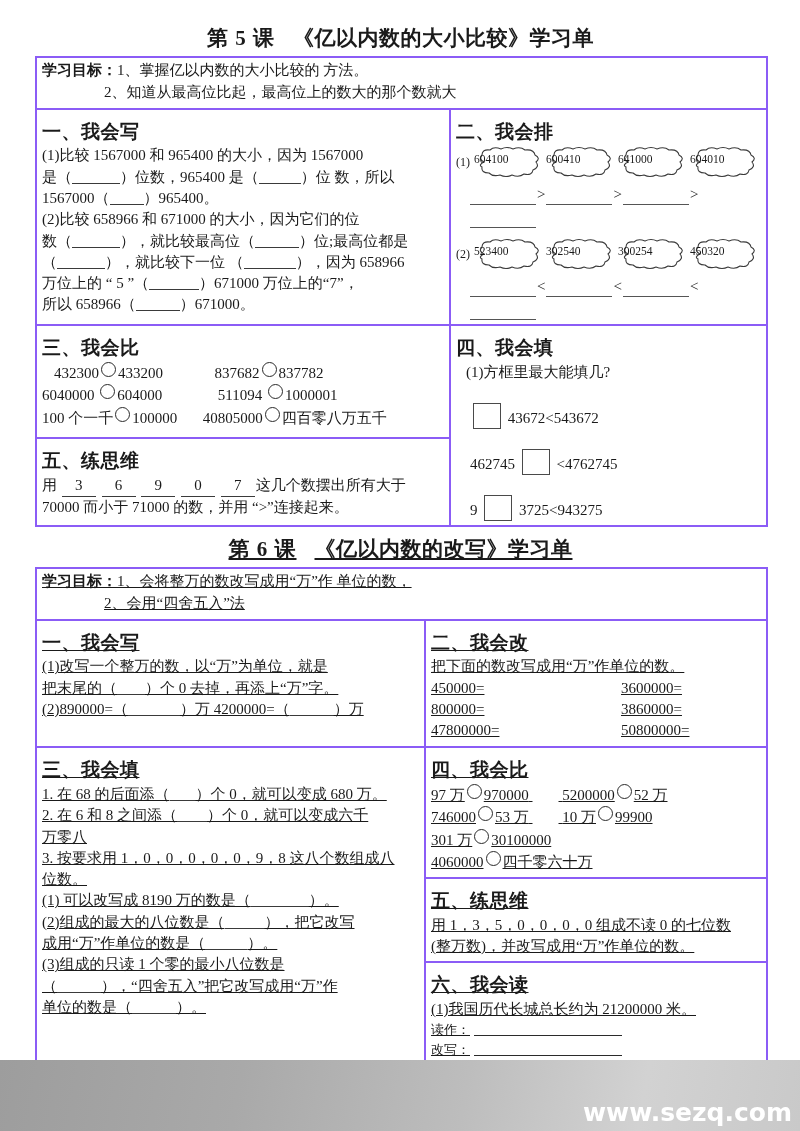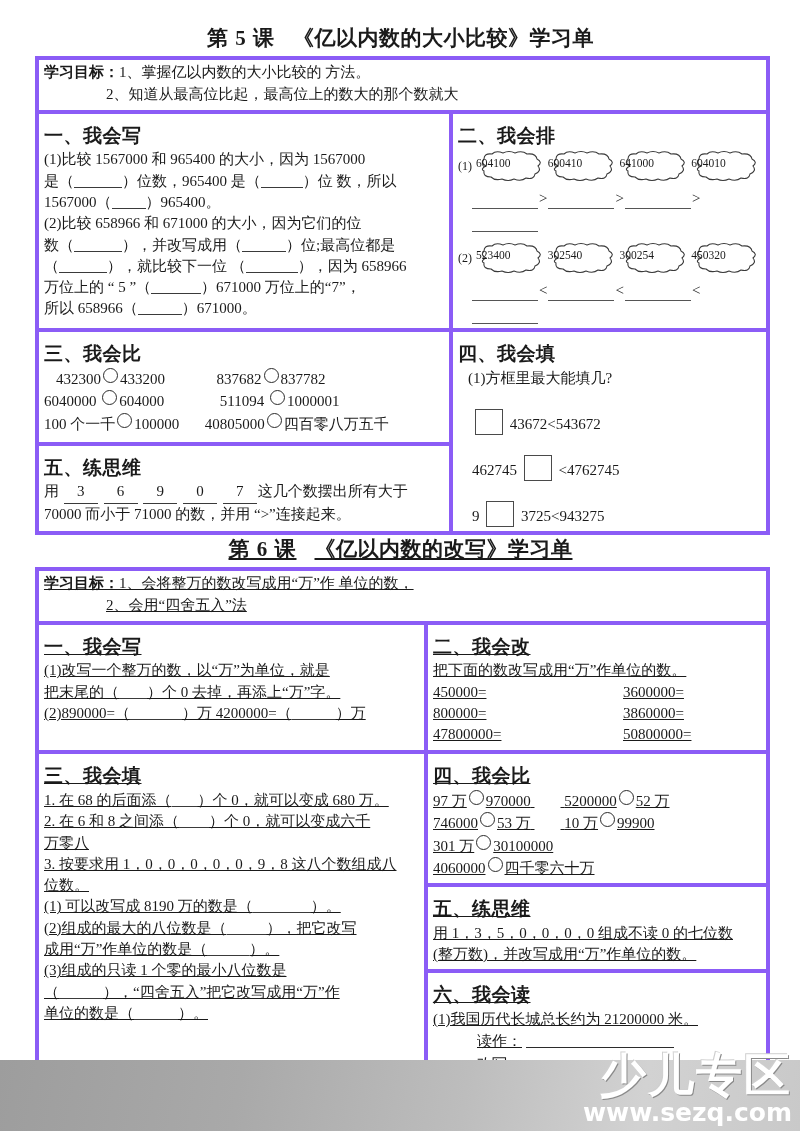--- a/index.html
+++ b/index.html
@@ -43,21 +43,21 @@
   .ws-title .lesson { letter-spacing: 1px; }
   .ws-title .gap { display:inline-block; width: 18px; }
 
   table.grid {
     border-collapse: collapse;
     width: 731px;
     table-layout: fixed;
     background: #fff;
   }
   table.grid td {
-    border: 4px solid #8b5cf6;
+    border: 2px solid #8b5cf6;
     vertical-align: top;
     padding: 2px 5px 4px 5px;
   }
   .sec-head {
     font-weight: bold;
     font-size: 19px;
     line-height: 1.3;
     margin: 8px 0 1px 0;
     letter-spacing: 0.5px;
   }
@@ -123,21 +123,21 @@
   }
   .ord-blank {
     display: inline-block;
     width: 66px; border-bottom: 1.2px solid #555;
     height: 13px;
   }
   .ord-sign { padding: 0 1px 2px 1px; font-size: 15px; }
   .ord-row2 { margin-top: 9px; padding-left: 14px; }
   .fill-row { margin: 20px 0 0 0; font-size: 15px; padding-left: 14px; }
 
-  .read-line { font-size: 15px; line-height: 1.5; white-space: nowrap; margin-left: 44px; }
+  .read-line { font-size: 13px; line-height: 1.5; white-space: nowrap; }
   .read-ul { display:inline-block; border-bottom: 1.3px solid #2b2b2b; width: 148px; height: 15px; vertical-align: -2px; margin-left: 4px;}
 
   
   .wm {
     position: absolute;
     right: 8px; bottom: 4px;
     text-align: right;
     pointer-events: none;
   }
   .wm-cn {
@@ -183,21 +183,21 @@
         </td>
       </tr>
 
       <tr>
         <td>
           <div class="sec-head">一、我会写</div>
           <div class="line">(1)比较 1567000 和 965400 的大小，因为 1567000</div>
           <div class="line"><span>是（</span><span class="ul" style="width:48px"></span><span>）位数，965400 是（</span><span class="ul" style="width:42px"></span><span>）位  数，所以</span></div>
           <div class="line"><span>1567000（</span><span class="ul" style="width:34px"></span><span>）965400。</span></div>
           <div class="line">(2)比较 658966 和 671000 的大小，因为它们的位</div>
-          <div class="line"><span>数（</span><span class="ul" style="width:48px"></span><span>），并改写成用（</span><span class="ul" style="width:44px"></span><span>）位;最高位都是</span></div>
+          <div class="line"><span>数（</span><span class="ul" style="width:48px"></span><span>），就比较最高位（</span><span class="ul" style="width:44px"></span><span>）位;最高位都是</span></div>
           <div class="line"><span>（</span><span class="ul" style="width:48px"></span><span>），就比较下一位 （</span><span class="ul" style="width:52px"></span><span>），因为 658966</span></div>
           <div class="line"><span>万位上的 “ 5 ”（</span><span class="ul" style="width:50px"></span><span>）671000 万位上的“7”，</span></div>
           <div class="line"><span>所以 658966（</span><span class="ul" style="width:44px"></span><span>）671000。</span></div>
         </td>
 
         <td>
           <div class="sec-head">二、我会排</div>
 
           <div class="cloud-row">
             <span class="cloud-idx">(1)</span>
@@ -439,17 +439,16 @@
           <div class="read-line"><span>改写：</span><span class="read-ul"></span></div>
         </td>
       </tr>
     </tbody>
       </table>
   </div>
 
   <div class="scanband"></div>
 
   <div class="wm">
-    <div class="wm-cn">少儿专区</div>
     <div class="wm-url">www.sezq.com</div>
   </div>
 
 </div>
 
 </body></html>

